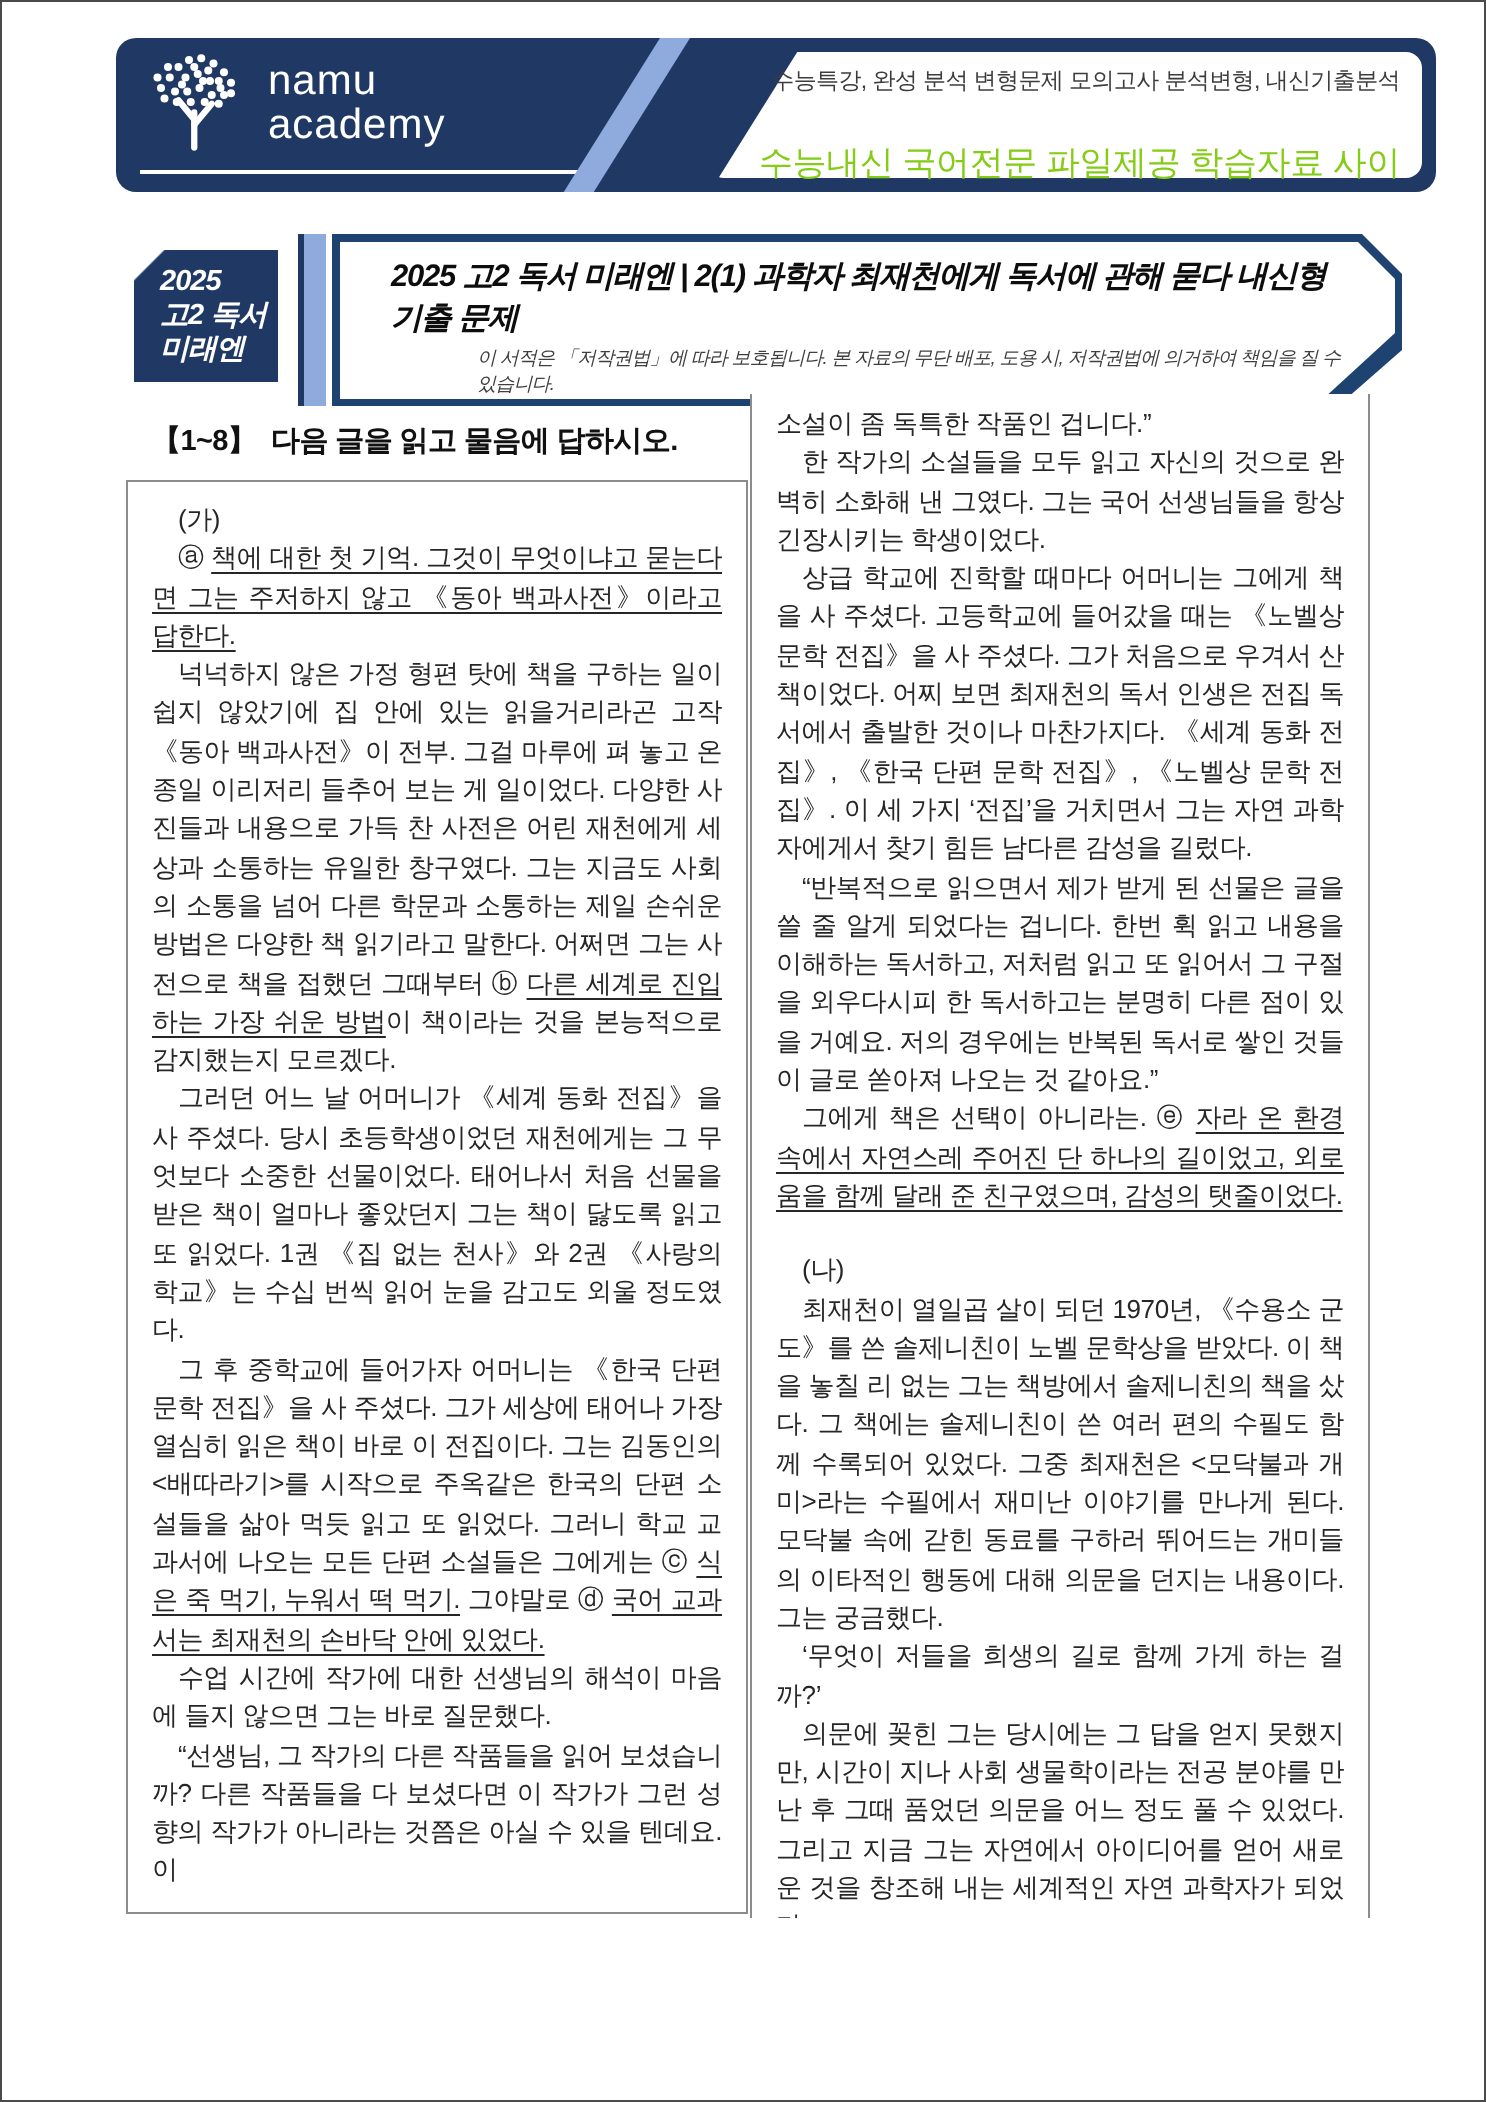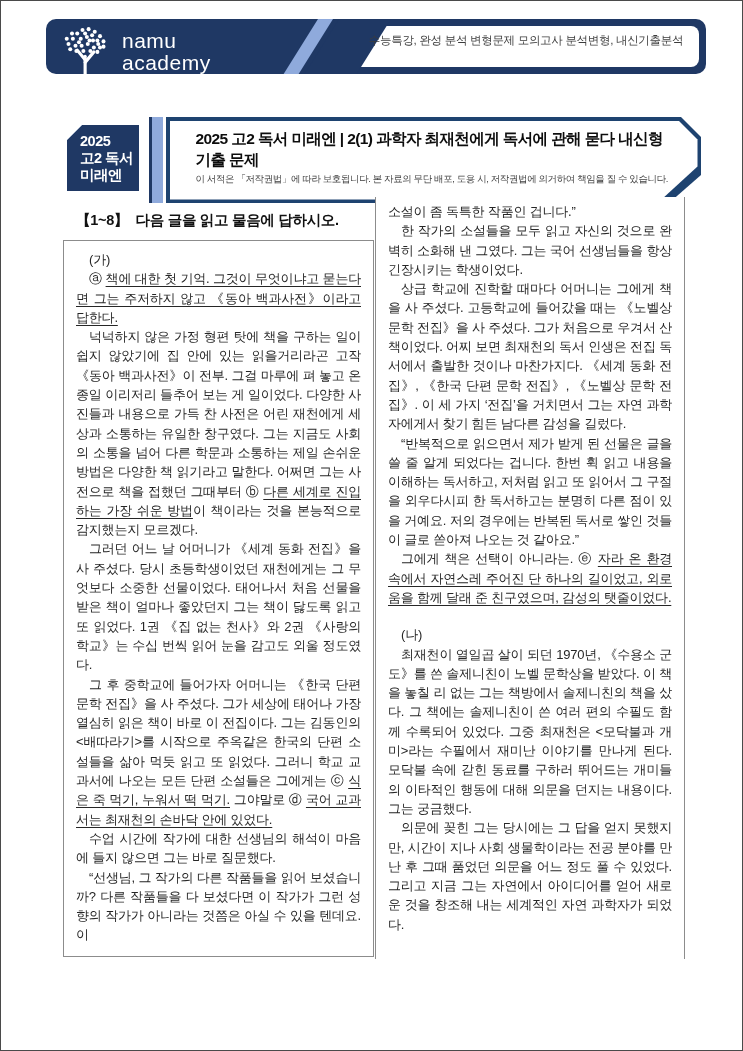--- a/index.html
+++ b/index.html
@@ -9,47 +9,47 @@
     width: 743px; height: 1051px;
     margin: 0 auto;
     background: #ffffff;
     border: 1px solid #4a4a4a;
     font-family: "Liberation Sans", sans-serif;
     overflow: hidden;
   }
 
   
   .header-band {
-    position: absolute; left: 45px; top: 18px; width: 660px; height: 55px;
+    position: absolute; left: 57px; top: 18px; width: 660px; height: 77px;
     background: #1f3864; border-radius: 10px; overflow: hidden;
   }
   .logo-tree { position: absolute; left: 12px; top: 4px; width: 56px; height: 56px; }
   .logo-text {
     position: absolute; left: 76px; top: 11px;
     color: #ffffff; font-size: 21px; line-height: 22px; font-weight: 500; letter-spacing: .5px;
   }
   .logo-underline { position: absolute; left: 12px; top: 66px; width: 232px; height: 2px; background: #ffffff; }
   .header-white {
     position: absolute; left: 296px; right: 7px; top: 7px; bottom: 7px;
     background: #ffffff; border-radius: 8px;
   }
   .slant-cover {
     position: absolute; left: 268px; top: -10px; width: 52px; height: 100px;
     background: #1f3864; transform: skewX(-32deg);
   }
   .slant-blue {
     position: absolute; left: 247px; top: -10px; width: 15px; height: 100px;
     background: #8faadc; transform: skewX(-32deg);
   }
-  .header-right { position: absolute; left: 318px; right: 18px; top: 14px; text-align: center; }
+  .header-right { position: absolute; left: 318px; right: 18px; top: 14px; text-align: right; }
   .tag-small { font-size: 11.5px; color: #3c3c3c; letter-spacing: -0.3px; }
   .tag-big { margin-top: 22px; font-size: 17px; font-weight: normal; color: #84cc16; letter-spacing: -0.2px; }
 
   
-  .title-bar { position: absolute; left: 66px; top: 116px; width: 634px; height: 86px; }
+  .title-bar { position: absolute; left: 66px; top: 116px; width: 634px; height: 86px; font-style: italic; }
   .badge {
     position: absolute; left: 0; top: 8px; width: 72px; height: 66px;
     background: linear-gradient(135deg, #4a6795 0px, #4a6795 11px, #1f3864 11px);
     clip-path: polygon(15px 0, 100% 0, 100% 100%, 0 100%, 0 15px);
     color: #fff; font-weight: bold; font-size: 14.5px; line-height: 17px;
     padding: 8px 0 0 13px; letter-spacing: -0.5px;
   }
   .title-stripe {
     position: absolute; left: 82px; top: 0; width: 14px; height: 86px;
     background: #8faadc; border-left: 3px solid #1f3864;
@@ -59,21 +59,21 @@
     background: #1e4370;
     clip-path: polygon(0 0, calc(100% - 20px) 0, 100% 20px, 100% calc(100% - 28px), calc(100% - 32px) 100%, 0 100%);
   }
   .title-box-inner {
     position: absolute; left: 3.5px; top: 3.5px; right: 3.5px; bottom: 3.5px;
     background: #ffffff;
     clip-path: polygon(0 0, calc(100% - 19px) 0, 100% 19px, 100% calc(100% - 33px), calc(100% - 36px) 100%, 0 100%);
     padding: 7px 26px 0 26px;
   }
   .doc-title { font-size: 15.5px; font-weight: bold; color: #0d0d0d; line-height: 21px; letter-spacing: -0.6px; }
-  .copyright { margin-top: 3px; font-size: 9.5px; color: #3f3f3f; letter-spacing: -0.4px; }
+  .copyright { margin-top: 3px; font-size: 9.5px; color: #3f3f3f; letter-spacing: -0.4px; margin-left: 43px; }
 
   
   .instruction {
     position: absolute; left: 75px; top: 210px;
     font-size: 14.5px; font-weight: bold; color: #111; white-space: pre-wrap; letter-spacing: -0.3px;
   }
   .passage-col {
     position: absolute; background: #fff;
     font-size: 13px; line-height: 19.3px; color: #262626; letter-spacing: -0.2px;
   }
@@ -178,16 +178,17 @@
     </div>
   <div class="passage-col col-right" id="col-right">
       <p class="para"><span>소설이 좀 독특한 작품인 겁니다.”</span></p>
       <p class="para indent"><span>한 작가의 소설들을 모두 읽고 자신의 것으로 완벽히 소화해 낸 그였다. 그는 국어 선생님들을 항상 긴장시키는 학생이었다.</span></p>
       <p class="para indent"><span>상급 학교에 진학할 때마다 어머니는 그에게 책을 사 주셨다. 고등학교에 들어갔을 때는 《노벨상 문학 전집》을 사 주셨다. 그가 처음으로 우겨서 산 책이었다. 어찌 보면 최재천의 독서 인생은 전집 독서에서 출발한 것이나 마찬가지다. 《세계 동화 전집》, 《한국 단편 문학 전집》, 《노벨상 문학 전집》. 이 세 가지 ‘전집’을 거치면서 그는 자연 과학자에게서 찾기 힘든 남다른 감성을 길렀다.</span></p>
       <p class="para indent"><span>“반복적으로 읽으면서 제가 받게 된 선물은 글을 쓸 줄 알게 되었다는 겁니다. 한번 휙 읽고 내용을 이해하는 독서하고, 저처럼 읽고 또 읽어서 그 구절을 외우다시피 한 독서하고는 분명히 다른 점이 있을 거예요. 저의 경우에는 반복된 독서로 쌓인 것들이 글로 쏟아져 나오는 것 같아요.”</span></p>
       <p class="para indent"><span>그에게 책은 선택이 아니라는. ⓔ </span><span class="u">자라 온 환경 속에서 자연스레 주어진 단 하나의 길이었고, 외로움을 함께 달래 준 친구였으며, 감성의 탯줄이었다.</span></p>
       <p class="para blank"></p>
       <p class="para indent"><span>(나)</span></p>
       <p class="para indent"><span>최재천이 열일곱 살이 되던 1970년, 《수용소 군도》를 쓴 솔제니친이 노벨 문학상을 받았다. 이 책을 놓칠 리 없는 그는 책방에서 솔제니친의 책을 샀다. 그 책에는 솔제니친이 쓴 여러 편의 수필도 함께 수록되어 있었다. 그중 최재천은 &lt;모닥불과 개미&gt;라는 수필에서 재미난 이야기를 만나게 된다. 모닥불 속에 갇힌 동료를 구하러 뛰어드는 개미들의 이타적인 행동에 대해 의문을 던지는 내용이다. 그는 궁금했다.</span></p>
+      <p class="para indent"><span>‘무엇이 저들을 희생의 길로 함께 가게 하는 걸까?’</span></p>
       <p class="para indent"><span>의문에 꽂힌 그는 당시에는 그 답을 얻지 못했지만, 시간이 지나 사회 생물학이라는 전공 분야를 만난 후 그때 품었던 의문을 어느 정도 풀 수 있었다. 그리고 지금 그는 자연에서 아이디어를 얻어 새로운 것을 창조해 내는 세계적인 자연 과학자가 되었다.</span></p>
     </div>
 
 </div>
 
 </body></html>

